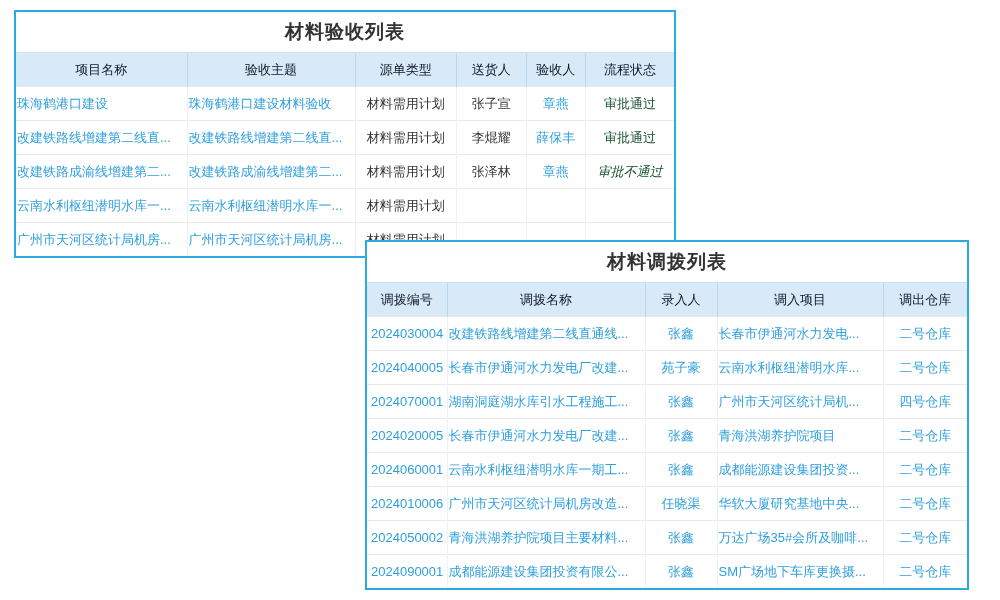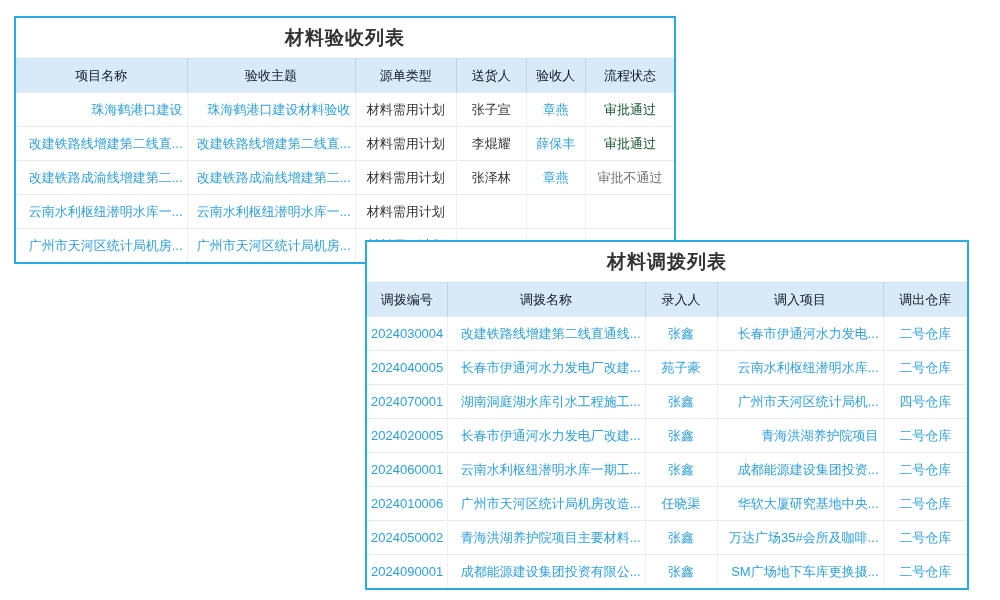--- a/index.html
+++ b/index.html
@@ -18,21 +18,21 @@
     background: #ffffff;
   }
   .card {
     position: absolute;
     background: #ffffff;
     border: 2px solid #29abe2;
     box-sizing: border-box;
   }
   .card-acceptance {
     left: 14px;
-    top: 16px;
+    top: 10px;
     width: 662px;
     z-index: 1;
   }
   .card-transfer {
     left: 365px;
     top: 228px;
     width: 604px;
     z-index: 2;
     margin-top: 12px;
   }
@@ -71,24 +71,24 @@
     color: #333333;
     text-align: center;
     border-top: 1px solid #e9e9e9;
     border-right: 1px solid #edf2f6;
     padding: 0 4px;
     white-space: nowrap;
     overflow: hidden;
     background: #ffffff;
   }
   tbody td:last-child { border-right: none; }
-  td.al { text-align: right; padding-left: 1px; }
+  td.al { text-align: left; padding-left: 1px; }
   .link { color: #2f9fdc; }
   .status-pass { color: #14532d; }
-  .status-fail { color: #737373; }
+  .status-fail { color: #14532d; font-style: italic; }
 </style>
 </head>
 <body>
 
 <div class="stage">
 
   <div class="card card-acceptance">
     <div class="card-title">材料验收列表</div>
     <table>
       <colgroup>

